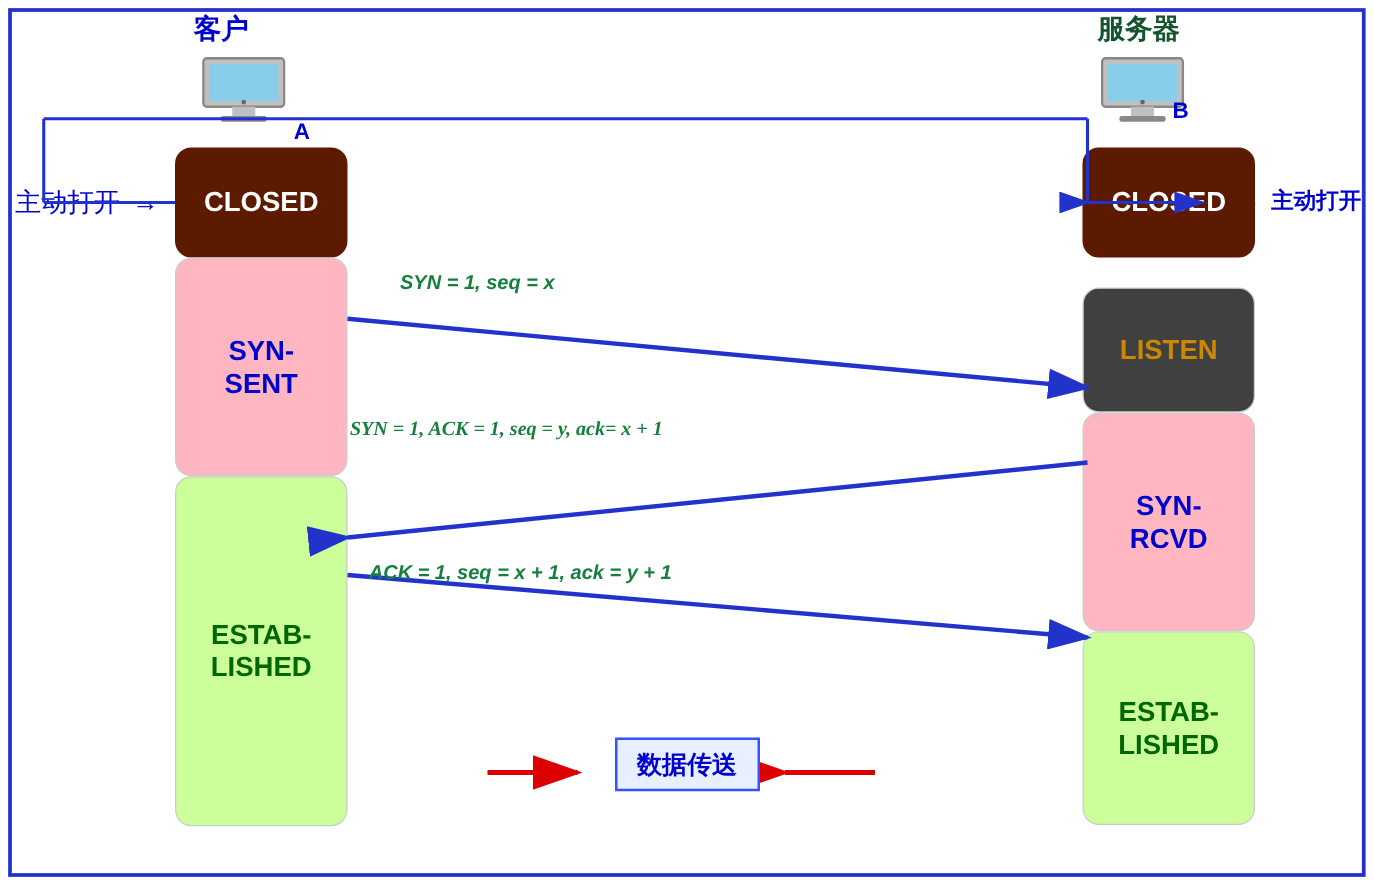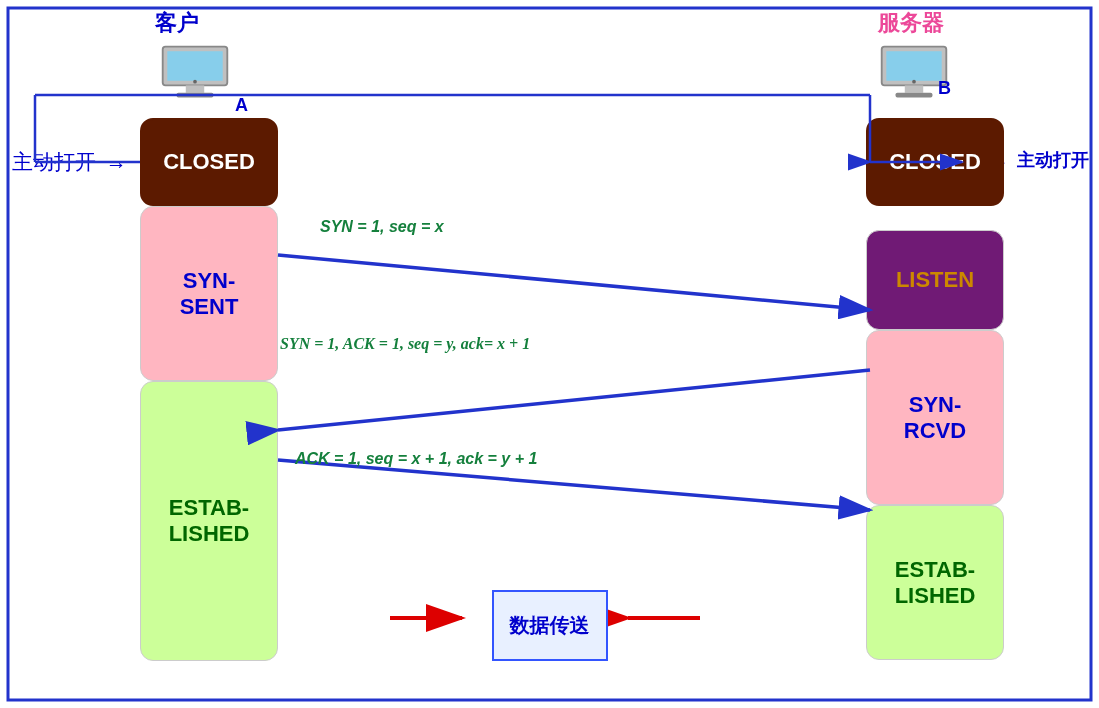--- a/index.html
+++ b/index.html
@@ -27,21 +27,21 @@
       color: #0000cc;
       font-weight: bold;
       text-align: center;
     }
 
     .server-label {
       position: absolute;
       top: 8px;
       right: 155px;
       font-size: 22px;
-      color: #ec4899;
+      color: #14532d;
       font-weight: bold;
       text-align: center;
     }
 
     
     .computer-client {
       position: absolute;
       top: 42px;
       left: 155px;
       width: 80px;
@@ -121,21 +121,21 @@
       font-size: 22px;
       border: 1px solid #ccc;
     }
 
     
     .listen {
       right: 95px;
       top: 230px;
       width: 138px;
       height: 100px;
-      background-color: #701a75;
+      background-color: #404040;
       color: #cc8800;
       font-size: 22px;
       border: 1px solid #ccc;
     }
 
     
     .syn-rcvd {
       right: 95px;
       top: 330px;
       width: 138px;
@@ -199,21 +199,21 @@
       pointer-events: none;
     }
 
     
     .data-transfer {
       position: absolute;
       top: 590px;
       left: 50%;
       transform: translateX(-50%);
       border: 2px solid #3355ff;
-      padding: 20px 16px;
+      padding: 6px 16px;
       font-size: 20px;
       color: #0000cc;
       font-weight: bold;
       background: #e8f0ff;
       white-space: nowrap;
     }
 
     
     .msg-label {
       position: absolute;

